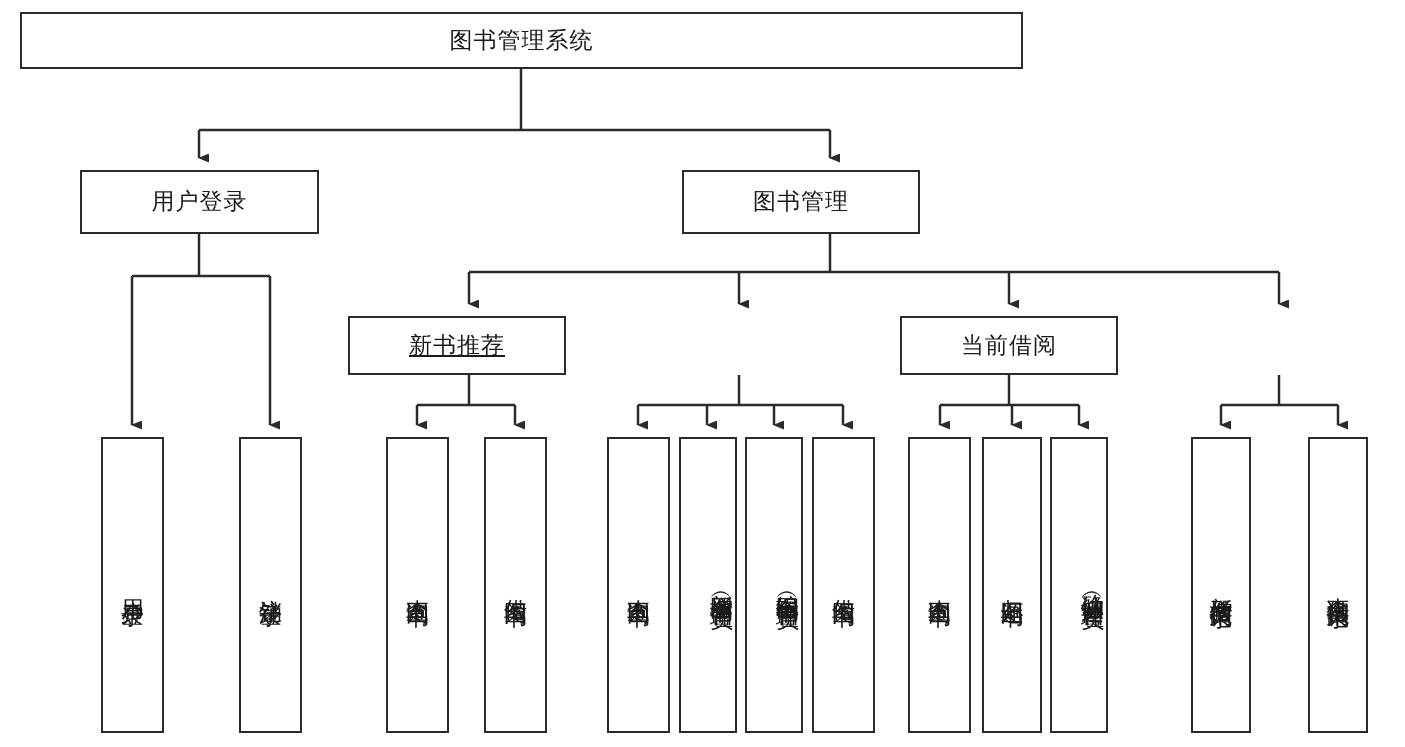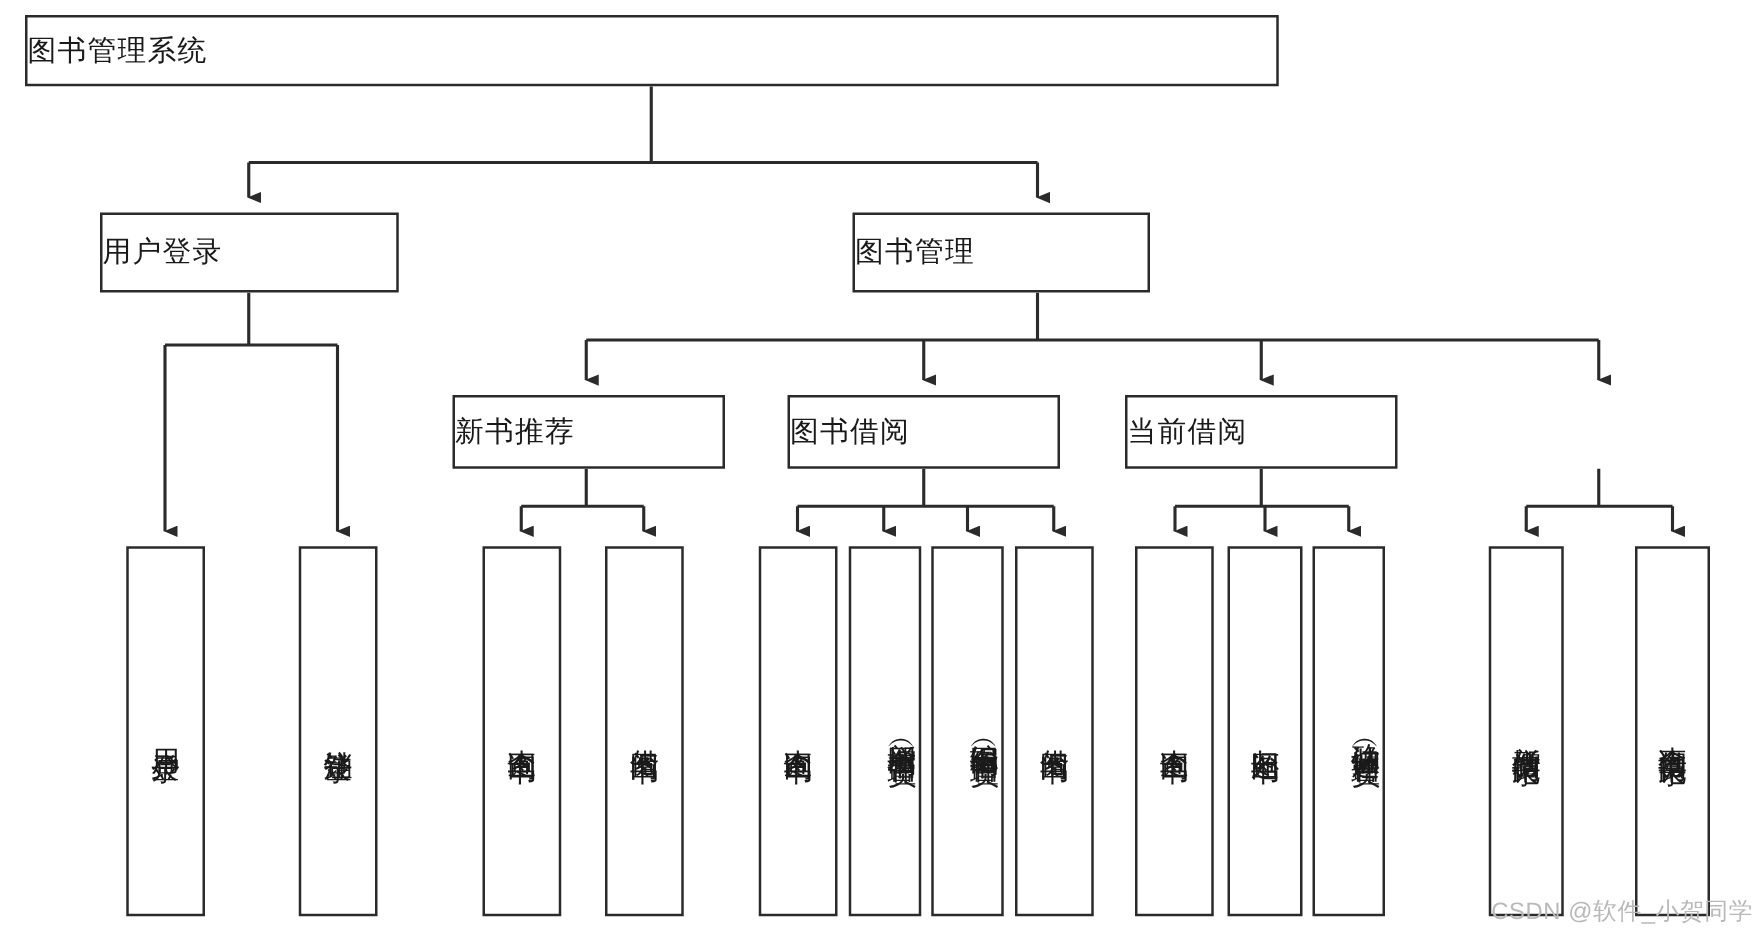--- a/index.html
+++ b/index.html
@@ -25,20 +25,21 @@
     height: 747px;
     pointer-events: none;
   }
   .node {
     position: absolute;
     box-sizing: border-box;
     background: #ffffff;
     border: 2.5px solid #2b2b2b;
     display: flex;
     align-items: center;
+    justify-content: center;
     color: #1a1a1a;
   }
   .node.horiz {
     font-size: 23px;
     letter-spacing: 1px;
     line-height: 1.1;
   }
   .node.vert {
     writing-mode: vertical-rl;
     text-orientation: upright;
@@ -124,25 +125,22 @@
     <span>图书管理系统</span>
   </div>
 
   <div class="node horiz" style="left:80px; top:170px; width:239px; height:64px;">
     <span>用户登录</span>
   </div>
   <div class="node horiz" style="left:682px; top:170px; width:238px; height:64px;">
     <span>图书管理</span>
   </div>
 
-  <div class="node horiz" style="left:362px; top:316px; width:218px; height:59px;">
+  <div class="node horiz" style="left:348px; top:316px; width:218px; height:59px;text-decoration:underline;">
     <span>新书推荐</span>
-  </div>
-  <div class="node horiz" style="left:630px; top:316px; width:218px; height:59px;">
-    <span>图书借阅</span>
   </div>
   <div class="node horiz" style="left:900px; top:316px; width:218px; height:59px;">
     <span>当前借阅</span>
   </div>
 
   <div class="node vert mid-align" style="left:101px; top:437px; width:63px; height:296px;">
     <span>用户登录</span>
   </div>
   <div class="node vert mid-align" style="left:239px; top:437px; width:63px; height:296px;">
     <span>注销登录</span>
@@ -178,17 +176,14 @@
     <span>确认归还（管理员）</span>
   </div>
 
   <div class="node vert mid-align" style="left:1191px; top:437px; width:60px; height:296px;">
     <span>新增借阅记录</span>
   </div>
   <div class="node vert mid-align" style="left:1308px; top:437px; width:60px; height:296px;">
     <span>查询借阅记录</span>
   </div>
 
-  <div class="watermark" style="left:1193px; top:716px;">
-    <span>CSDN @软件_小贺同学</span>
-  </div>
 
 </div>
 
 </body></html>

